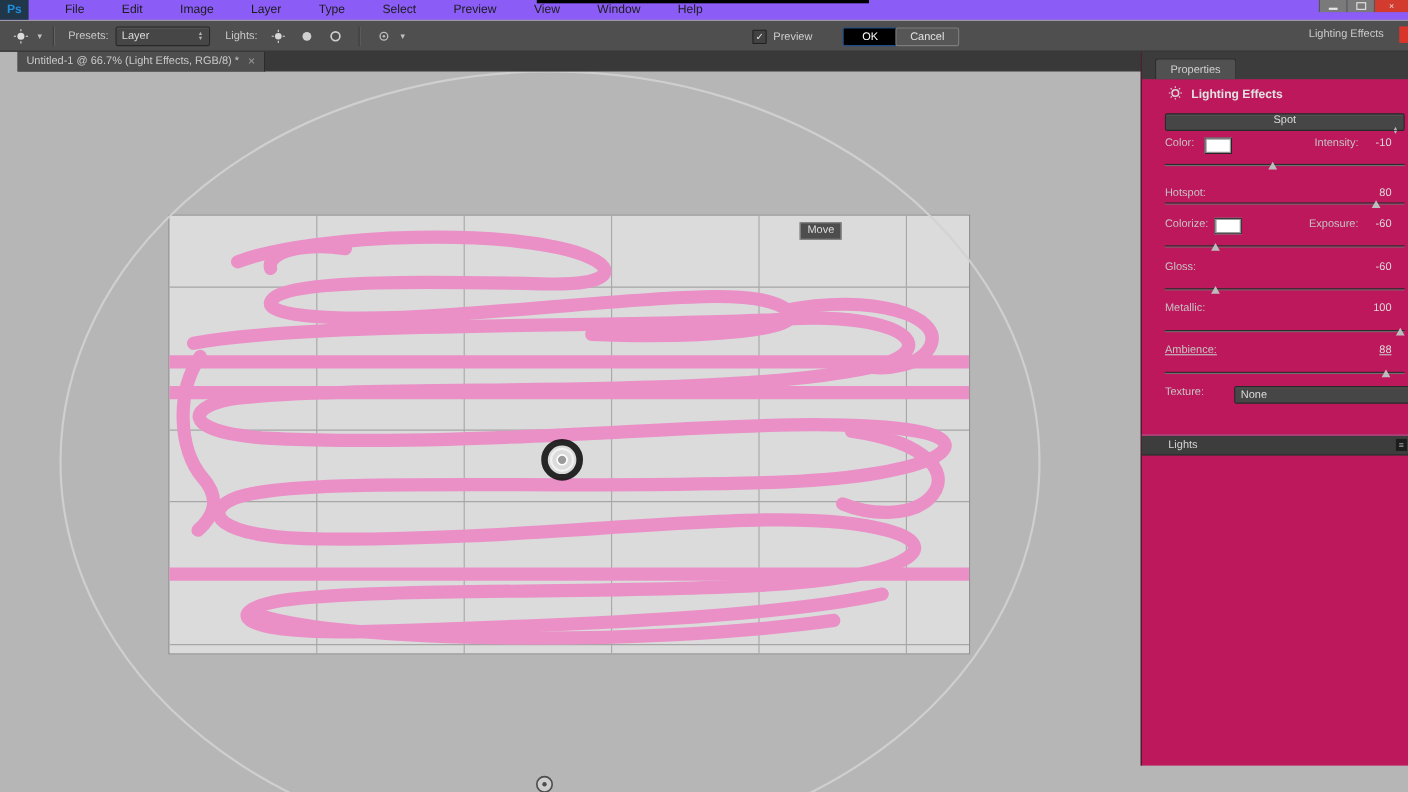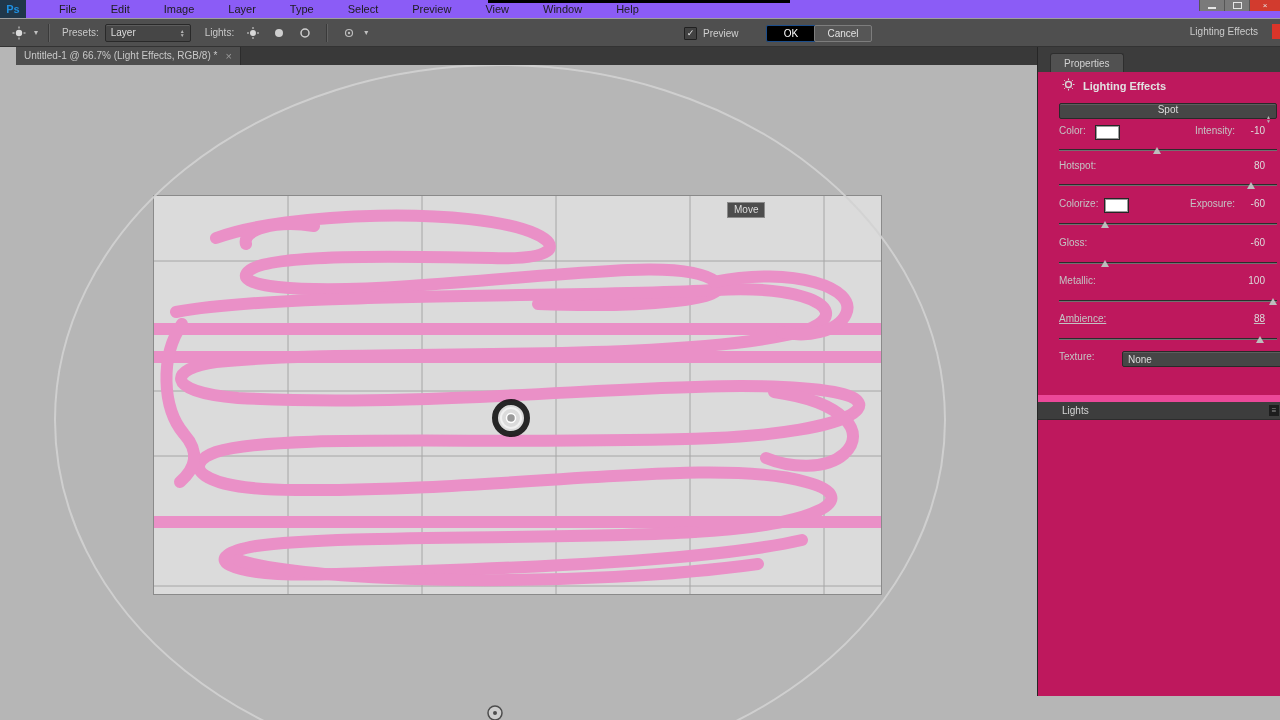--- a/index.html
+++ b/index.html
@@ -52,21 +52,21 @@
   .pheader{position:absolute;left:24px;top:32px;display:flex;align-items:center;gap:8px;color:#e2e2e2;font-size:11px;font-weight:bold;}
   .psel{position:absolute;left:21px;top:57px;width:218px;height:16px;box-sizing:border-box;flex-direction:column;}
   .prow{position:absolute;left:21px;right:16px;height:13px;display:flex;align-items:flex-start;color:#c4c4c4;}
   .prow .rgroup{margin-left:auto;display:flex;align-items:center;gap:6px;}
   .prow .pval{min-width:24px;text-align:right;color:#dcdcdc;}
   .swatch{width:23px;height:13px;background:#ffffff;border:1px solid #262626;box-shadow:inset 0 0 0 1px #9b9b9b;margin-left:9px;}
   .slider{position:absolute;left:21px;width:218px;height:9px;}
   .slider .track{position:absolute;left:0;right:0;top:3px;height:1px;background:#2c2c2c;box-shadow:0 1px 0 #707070;}
   .slider .thumb{position:absolute;top:1px;margin-left:-4px;width:0;height:0;border-left:4px solid transparent;border-right:4px solid transparent;border-bottom:7px solid #bdbdbd;}
   .texsel{position:absolute;left:63px;top:0;width:176px;height:16px;box-sizing:border-box;}
-  .lights-header{position:absolute;left:0;top:349px;width:243px;height:17px;background:#3d3d3d;border-top:7px solid #ec4899;border-bottom:1px solid #2c2c2c;display:flex;align-items:center;color:#d6d6d6;}
+  .lights-header{position:absolute;left:0;top:349px;width:243px;height:17px;background:#3d3d3d;border-top:1px solid #ec4899;border-bottom:1px solid #2c2c2c;display:flex;align-items:center;color:#d6d6d6;}
   .lights-header span.hl{margin-left:24px;}
   .panel-menu-icon{margin-left:auto;margin-right:2px;width:10px;height:11px;background:#1d1d1d;color:#9a9a9a;font-size:8px;line-height:11px;text-align:center;}
   .light-row{position:absolute;left:11px;right:0;top:368px;height:17px;background:#3e5f83;display:flex;align-items:center;gap:9px;padding-left:9px;color:#e6e6e6;}
 </style>
 </head>
 <body>
 
 <div class="screen">
 
   <div class="menubar">
@@ -257,21 +257,21 @@
       <span class="rgroup">
         <span>Intensity:</span>
         <span class="pval">-10</span>
       </span>
     </div>
     <div class="slider" style="top:100px;">
       <span class="track"></span>
       <span class="thumb" style="left:45%;"></span>
     </div>
 
-    <div class="prow" style="top:114px;">
+    <div class="prow" style="top:124px;">
       <span>Hotspot:</span>
       <span class="rgroup">
           <span class="pval">80</span>
         </span>
     </div>
     <div class="slider" style="top:135px;">
       <span class="track"></span>
       <span class="thumb" style="left:88%;"></span>
     </div>
 

